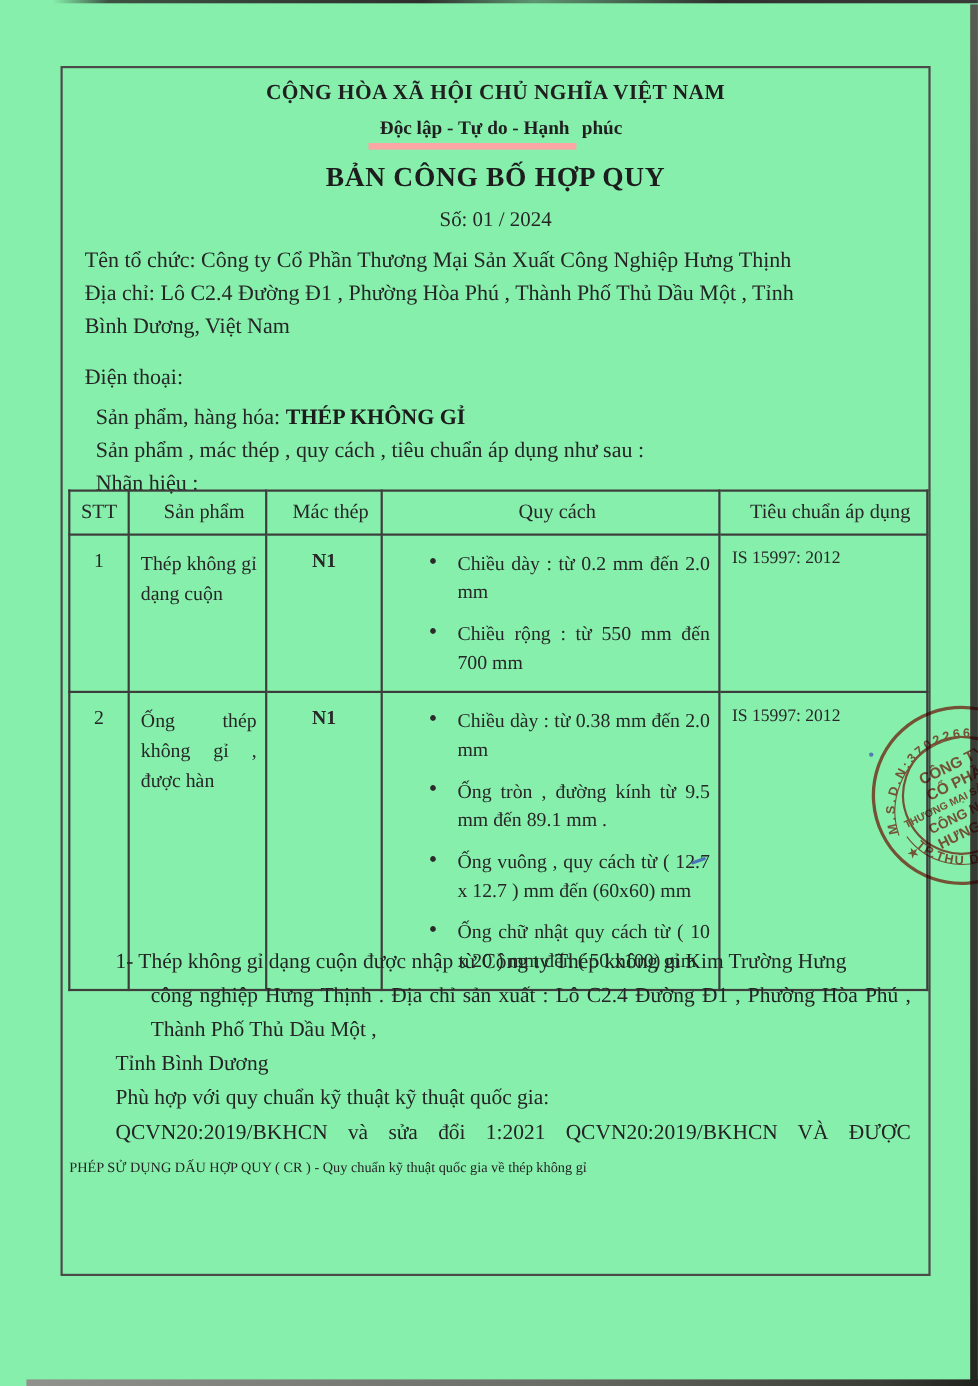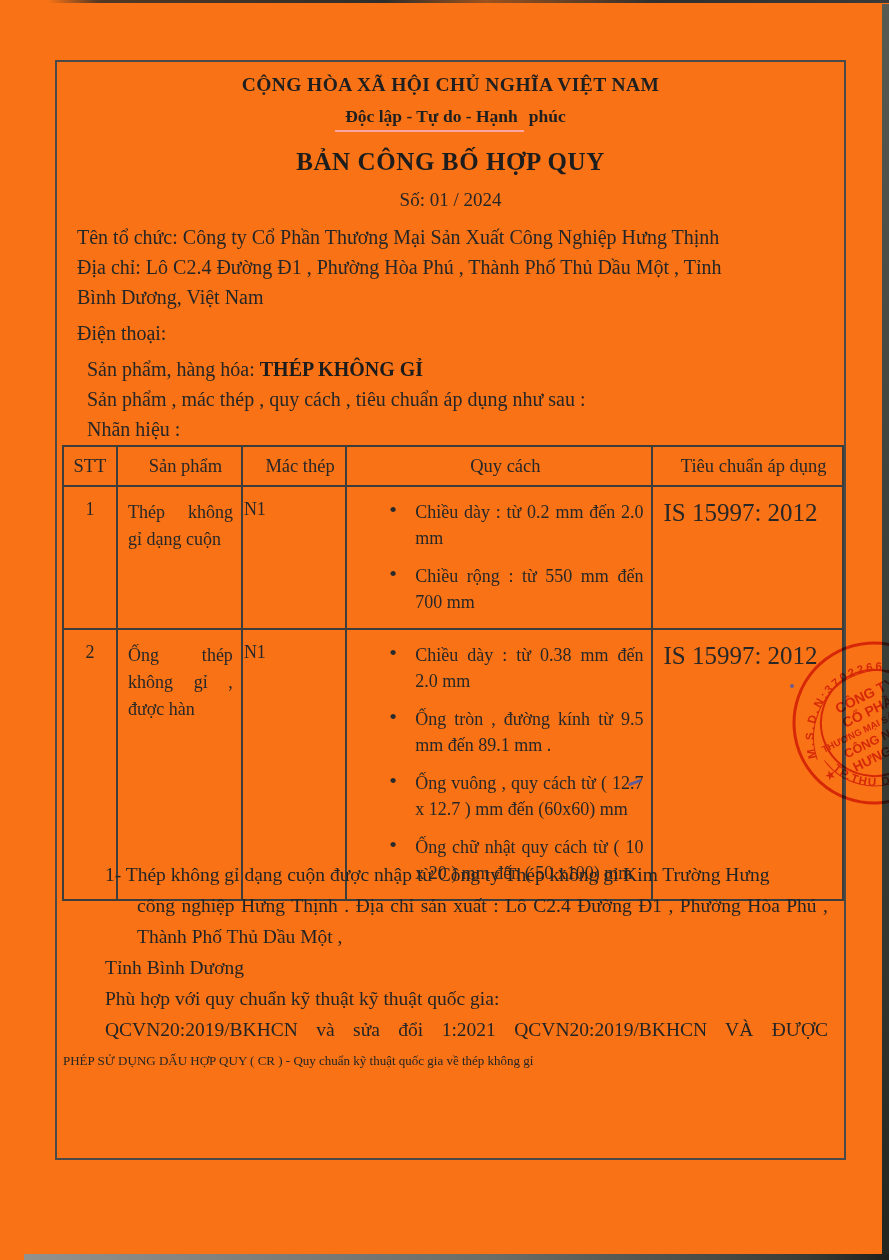--- a/index.html
+++ b/index.html
@@ -1,60 +1,60 @@
 <!DOCTYPE html>
 <html lang="vi"><head>
 <meta charset="utf-8">
 <style>
   html,body{margin:0;padding:0;}
   .screen{
     position:relative; width:889px; height:1260px;
-    background:#f97316; overflow:hidden;
+    background:#86efac; overflow:hidden;
     font-family:"Liberation Serif","DejaVu Serif",serif;
     color:#262626;
   }
   
   .edge-top{position:absolute;left:48px;top:0;right:0;height:3px;
     background:linear-gradient(90deg,rgba(42,42,40,0),rgba(42,42,40,.8) 6%,#2e2e2c 40%,rgba(42,42,40,.45) 52%,#30302e 72%,#3a3a38 100%);}
   .edge-right{position:absolute;top:4px;right:0;width:7px;height:1256px;
     background:linear-gradient(180deg,#585b52 0%,#3e423c 40%,#33372f 75%,#23261f 100%);}
   .edge-bottom{position:absolute;left:24px;right:0;bottom:0;height:6px;
     background:linear-gradient(90deg,#91918e 0%,#6a6c66 55%,#3a3d36 90%,#1f221c 100%);}
   
   .frame{
     position:absolute; left:55px; top:60px; width:787px; height:1096px;
     border:2px solid #4a4a48; background:transparent;
   }
   .center{ text-align:center; width:100%; position:absolute; left:0; }
   .nat-title{ top:12px; font-size:19.5px; font-weight:bold; letter-spacing:.4px; color:#1f1f1f;}
   .motto{ top:44px; font-size:17.5px; font-weight:bold; color:#1f1f1f;}
-  .motto .u{ border-bottom:2px solid #fca5a5; padding:0 6px 3px 10px; display:inline-block;}
+  .motto .u{ border-bottom:6px solid #fca5a5; padding:0 6px 3px 10px; display:inline-block;}
   .motto .tail{ margin-left:5px; }
   .doc-title{ top:86px; font-size:25px; font-weight:bold; letter-spacing:.6px; color:#1d1d1d;}
   .doc-no{ top:127px; font-size:19px; }
   
   .info{ position:absolute; top:160px; left:20px; right:16px; font-size:20px; line-height:30px; white-space:nowrap;}
   .info .line{ height:30px; }
-  .info .gap{ margin-top:6px; }
+  .info .gap{ margin-top:16px; }
   .info .gap2{ margin-top:6px; }
   .info .ind{ padding-left:10px; }
   .info b{ font-weight:bold; color:#1c1c1c; }
   
   .spec-table{ position:absolute; top:383px; left:5px; border-collapse:collapse; table-layout:fixed;
     font-size:18px; color:#272727;}
   .spec-table th,.spec-table td{ border:2px solid #3d3d3b; }
   .spec-table th{ font-weight:normal; text-align:center; height:38px; padding:0 0 0 12px; white-space:nowrap; font-size:18.5px;}
   .spec-table th.c-stt{ text-align:center; padding:0;}
   .spec-table td{ vertical-align:top; padding-top:12px; }
   .c-stt{ width:55px; } .c-sp{ width:115px; } .c-mt{ width:96px; } .c-qc{ width:330px; } .c-tc{ width:180px; }
   td.c-stt{ text-align:center; }
   td.c-sp{ padding-left:10px; padding-right:8px; text-align:justify; line-height:27px;}
-  td.c-mt{ text-align:left; }
+  td.c-mt{ text-align:center;font-weight:bold; }
   td.c-qc{ padding-left:12px; padding-right:8px; }
-  td.c-tc{ padding-left:10px; padding-right:4px; font-size:25px; white-space:nowrap;}
+  td.c-tc{ padding-left:10px; padding-right:4px; font-size:16px; white-space:nowrap;}
   .row-1 td{ height:97px; }
   .row-2 td{ height:228px; }
   .spec-list{ margin:0; padding:0 0 0 30px; list-style:none; }
   .spec-list li{ position:relative; padding-left:26px; margin-bottom:12px; line-height:26px; text-align:justify; }
   .spec-list li::before{ content:"•"; position:absolute; left:0; top:-2px; font-size:22px; color:#2b2b2b; }
   
   .notes{ position:absolute; top:797px; left:20px; right:16px; font-size:19.5px; line-height:31px; color:#242424;}
   .notes div{ white-space:nowrap; }
   .notes .ind1{ padding-left:28px; }
   .notes .ind2{ padding-left:60px; }

